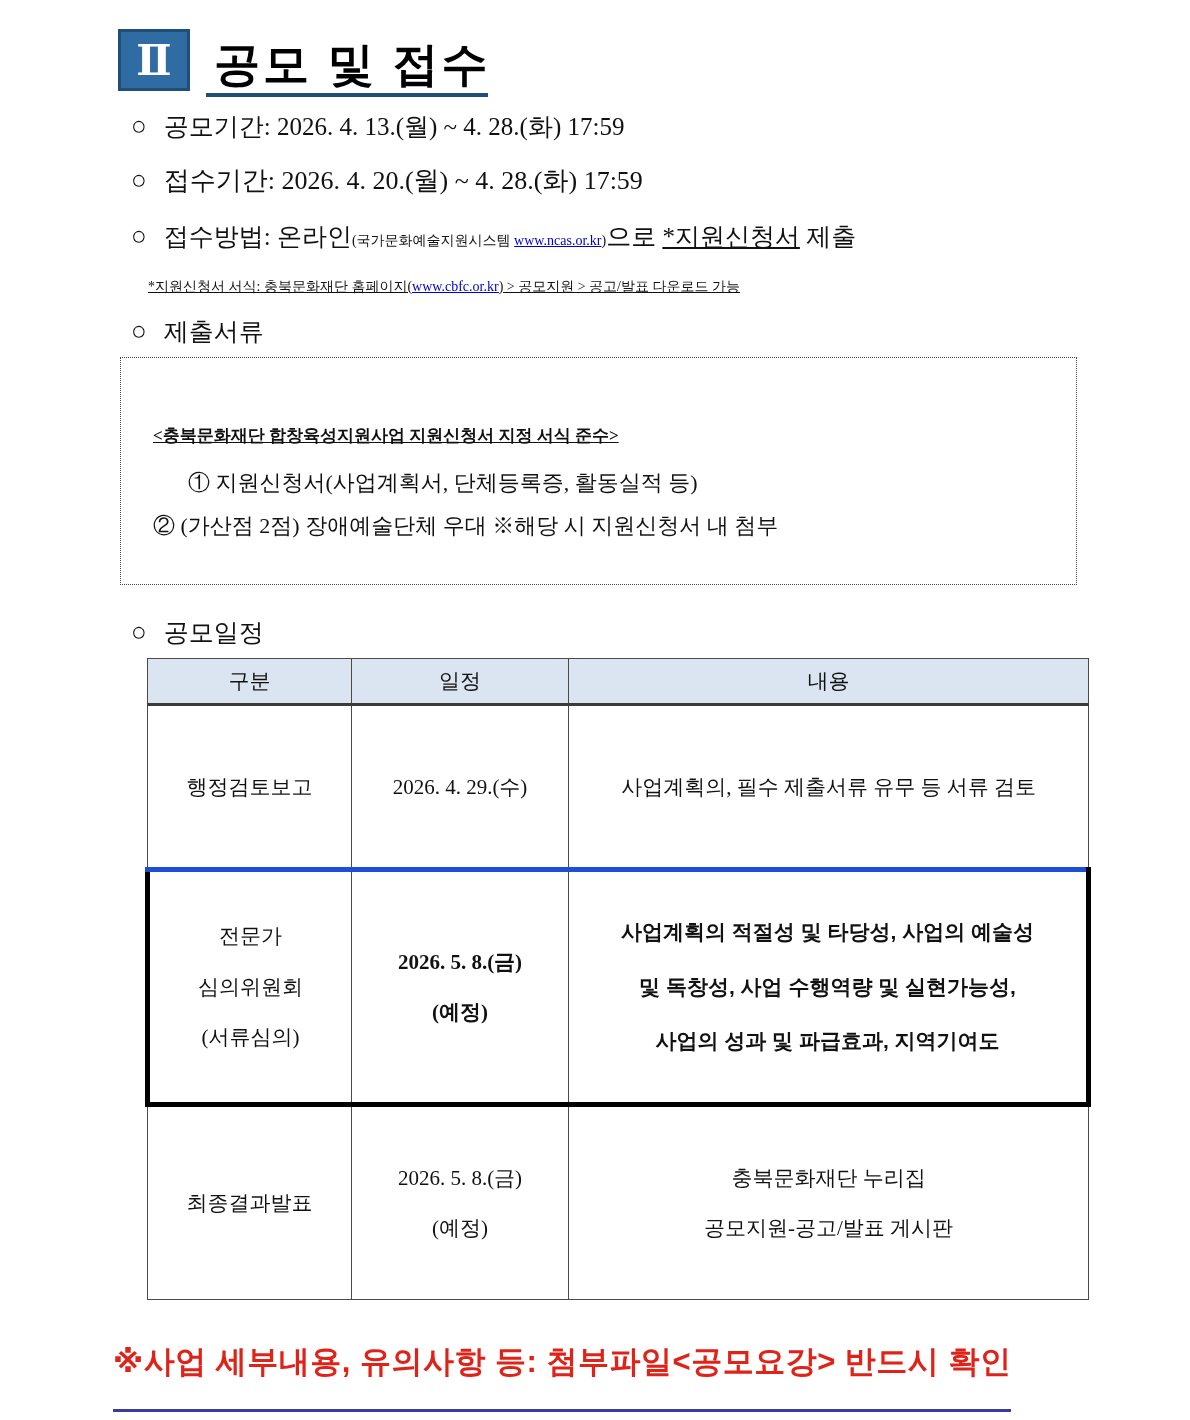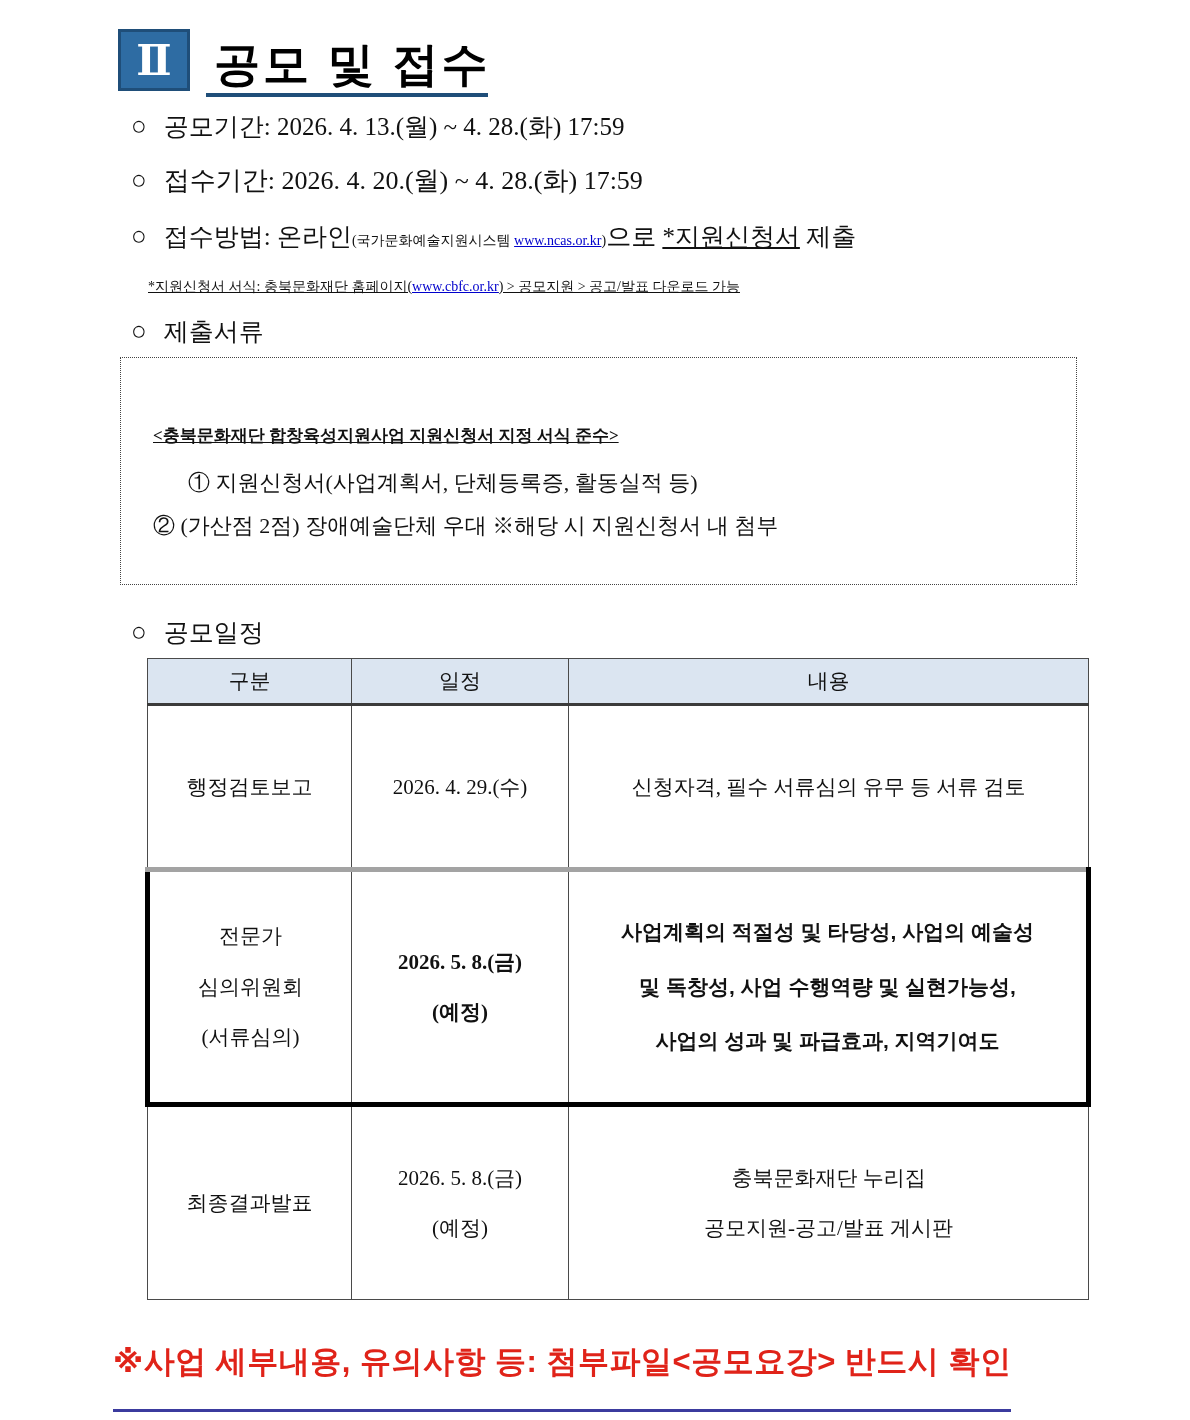--- a/index.html
+++ b/index.html
@@ -108,21 +108,21 @@
     border-bottom:3px solid #3b3b3b;
   }
   .col-cat{width:203px;}
   .col-date{width:216px;}
   .col-content{width:519px;}
   .row-1 td{height:161px;}
   .row-2 td{height:230px;}
   .row-3 td{height:192px;}
   .multiline{white-space:pre-line;line-height:2.4;}
   .row-2 td{
-    border-top:5px solid #a3a3a3;
+    border-top:5px solid #1d4ed8;
     border-bottom:5px solid #000;
   }
   .row-2 td:first-child{border-left:5px solid #000;}
   .row-2 td:last-child{border-right:5px solid #000;}
   .bold-serif{font-weight:700;font-family:var(--serif);}
   .bold-sans{font-weight:700;font-family:var(--sans);line-height:2.6;}
   
   .notice{
     position:absolute;left:113px;top:1341px;
     font-family:var(--sans);
@@ -180,21 +180,21 @@
       <tr>
         <th class="col-cat">구분</th>
         <th class="col-date">일정</th>
         <th class="col-content">내용</th>
       </tr>
     </thead>
     <tbody>
       <tr class="row-1">
         <td>행정검토보고</td>
         <td>2026. 4. 29.(수)</td>
-        <td>신청자격, 필수 서류심의 유무 등 서류 검토</td>
+        <td>사업계획의, 필수 제출서류 유무 등 서류 검토</td>
       </tr>
       <tr class="row-2">
         <td class="multiline">전문가
 심의위원회
 (서류심의)</td>
         <td class="multiline bold-serif">2026. 5. 8.(금)
 (예정)</td>
         <td class="multiline bold-sans">사업계획의 적절성 및 타당성, 사업의 예술성
 및 독창성, 사업 수행역량 및 실현가능성,
 사업의 성과 및 파급효과, 지역기여도</td>

